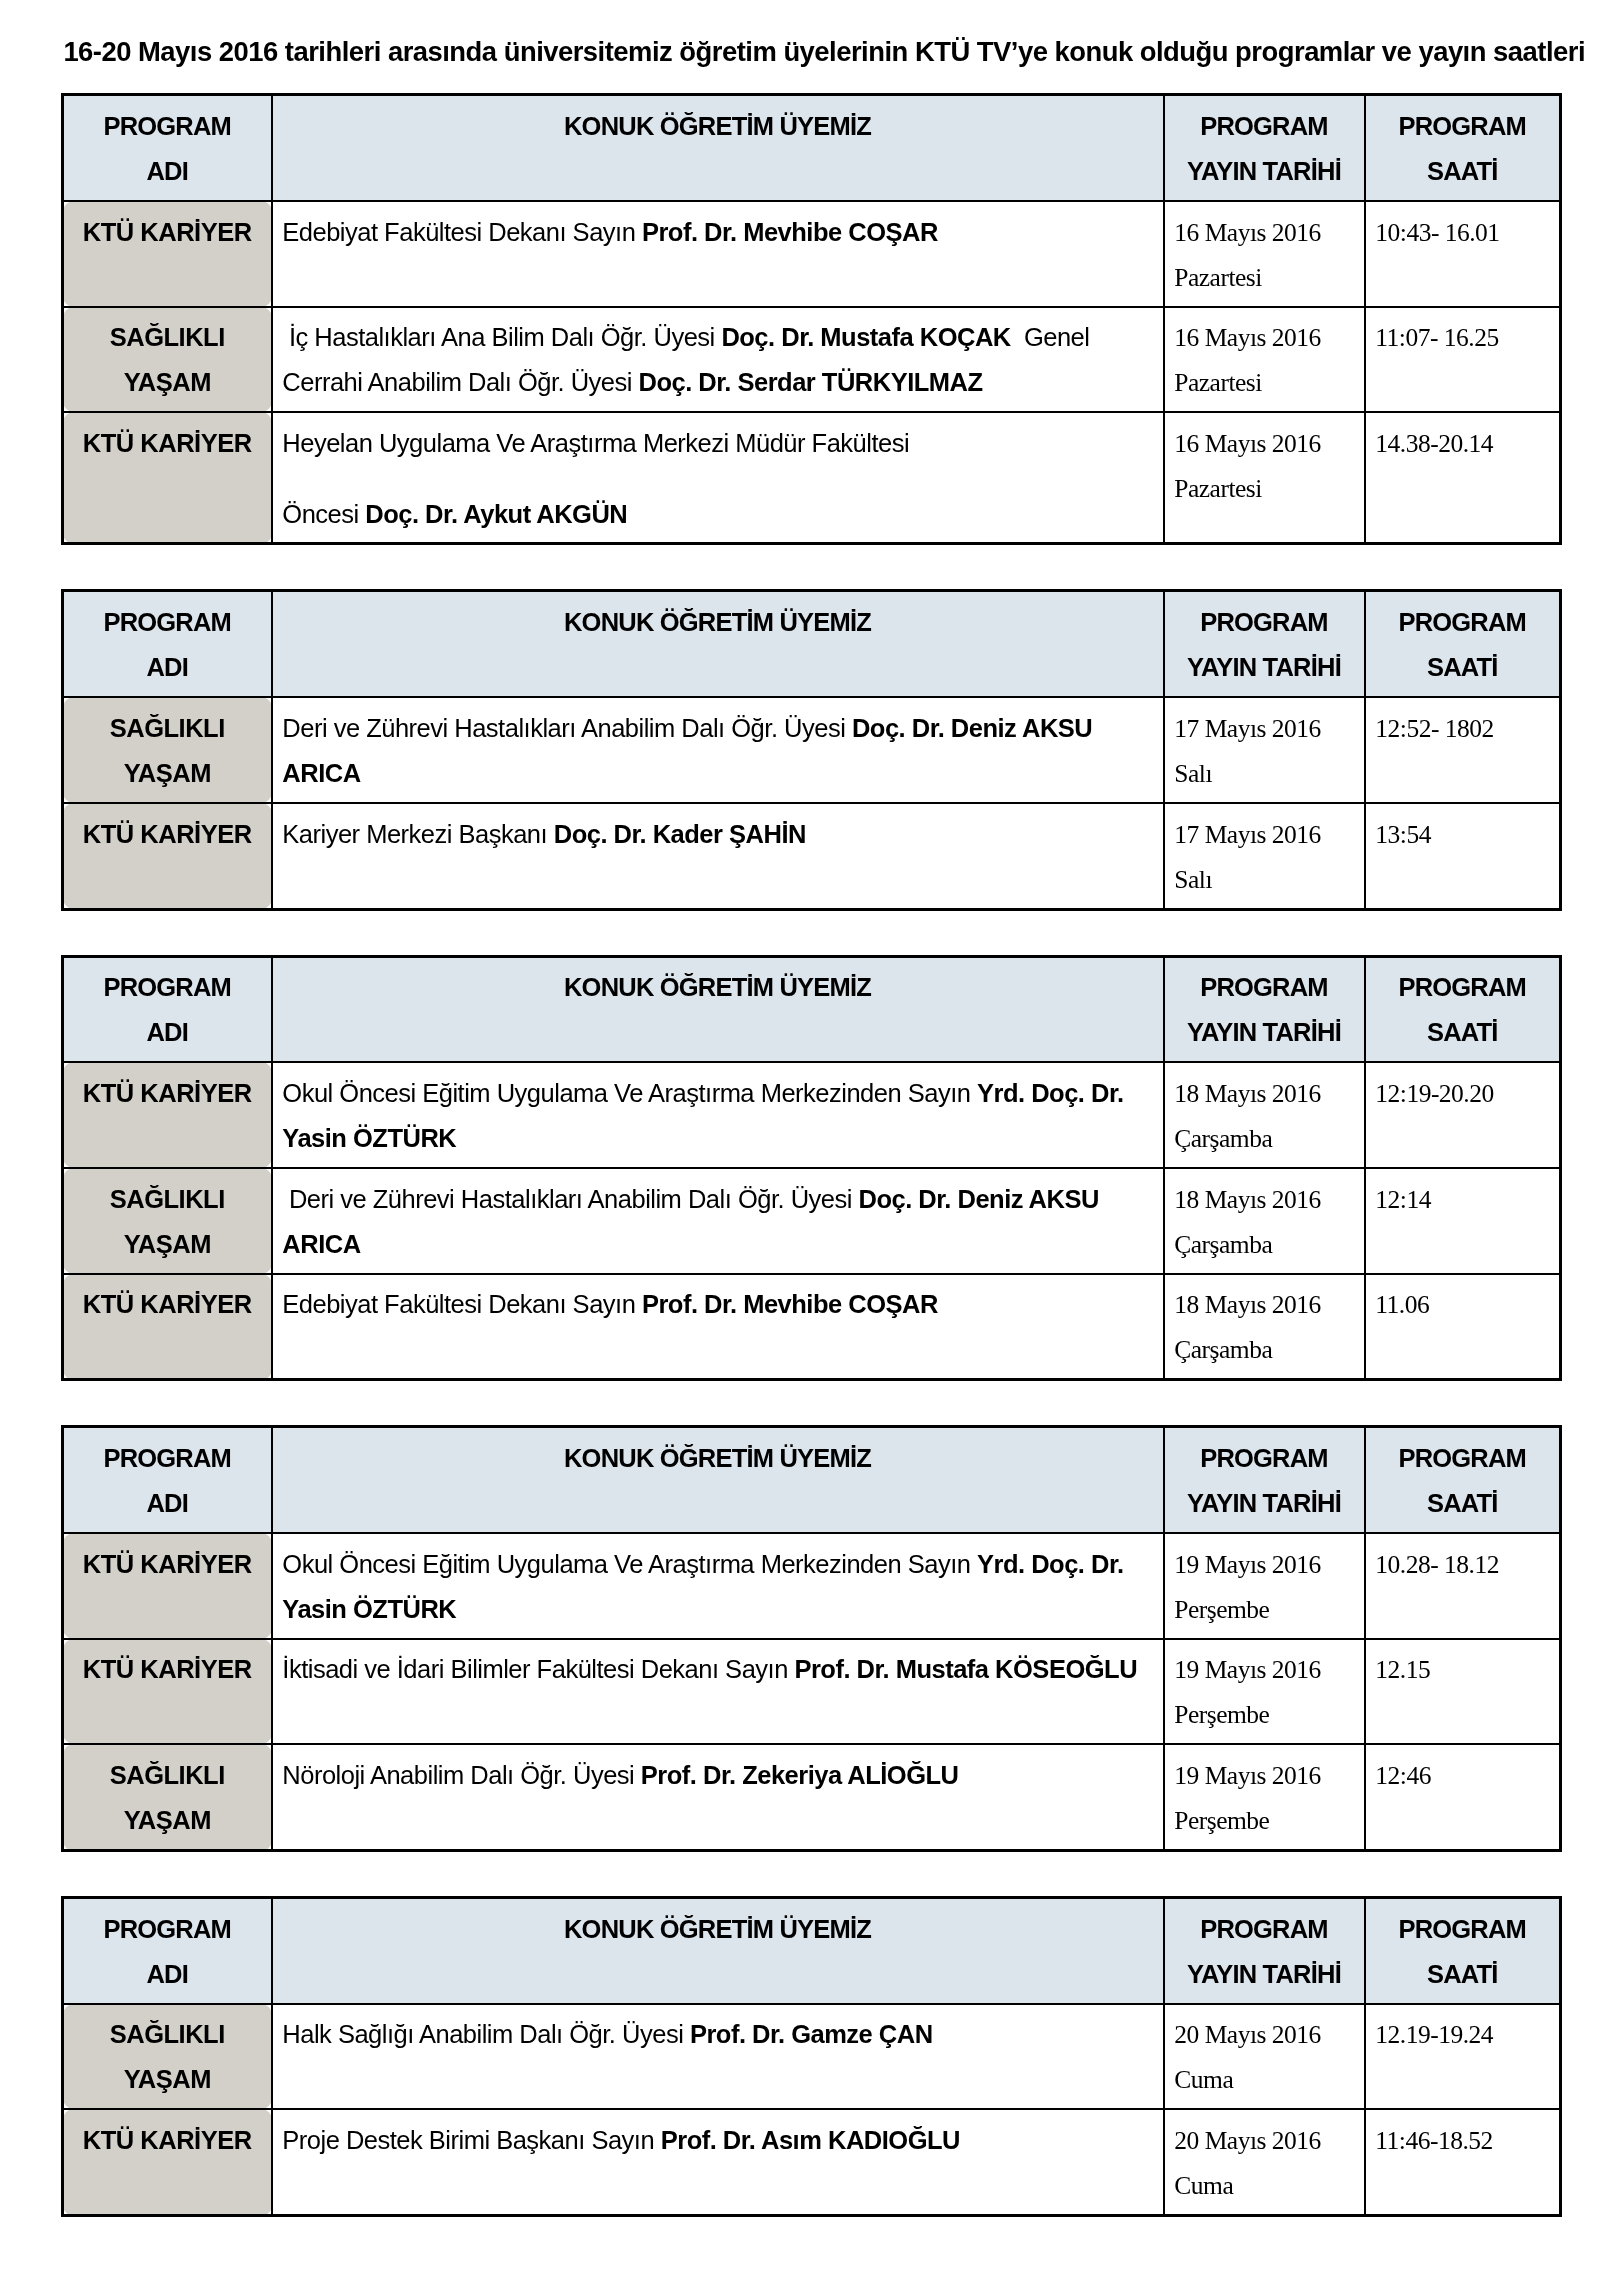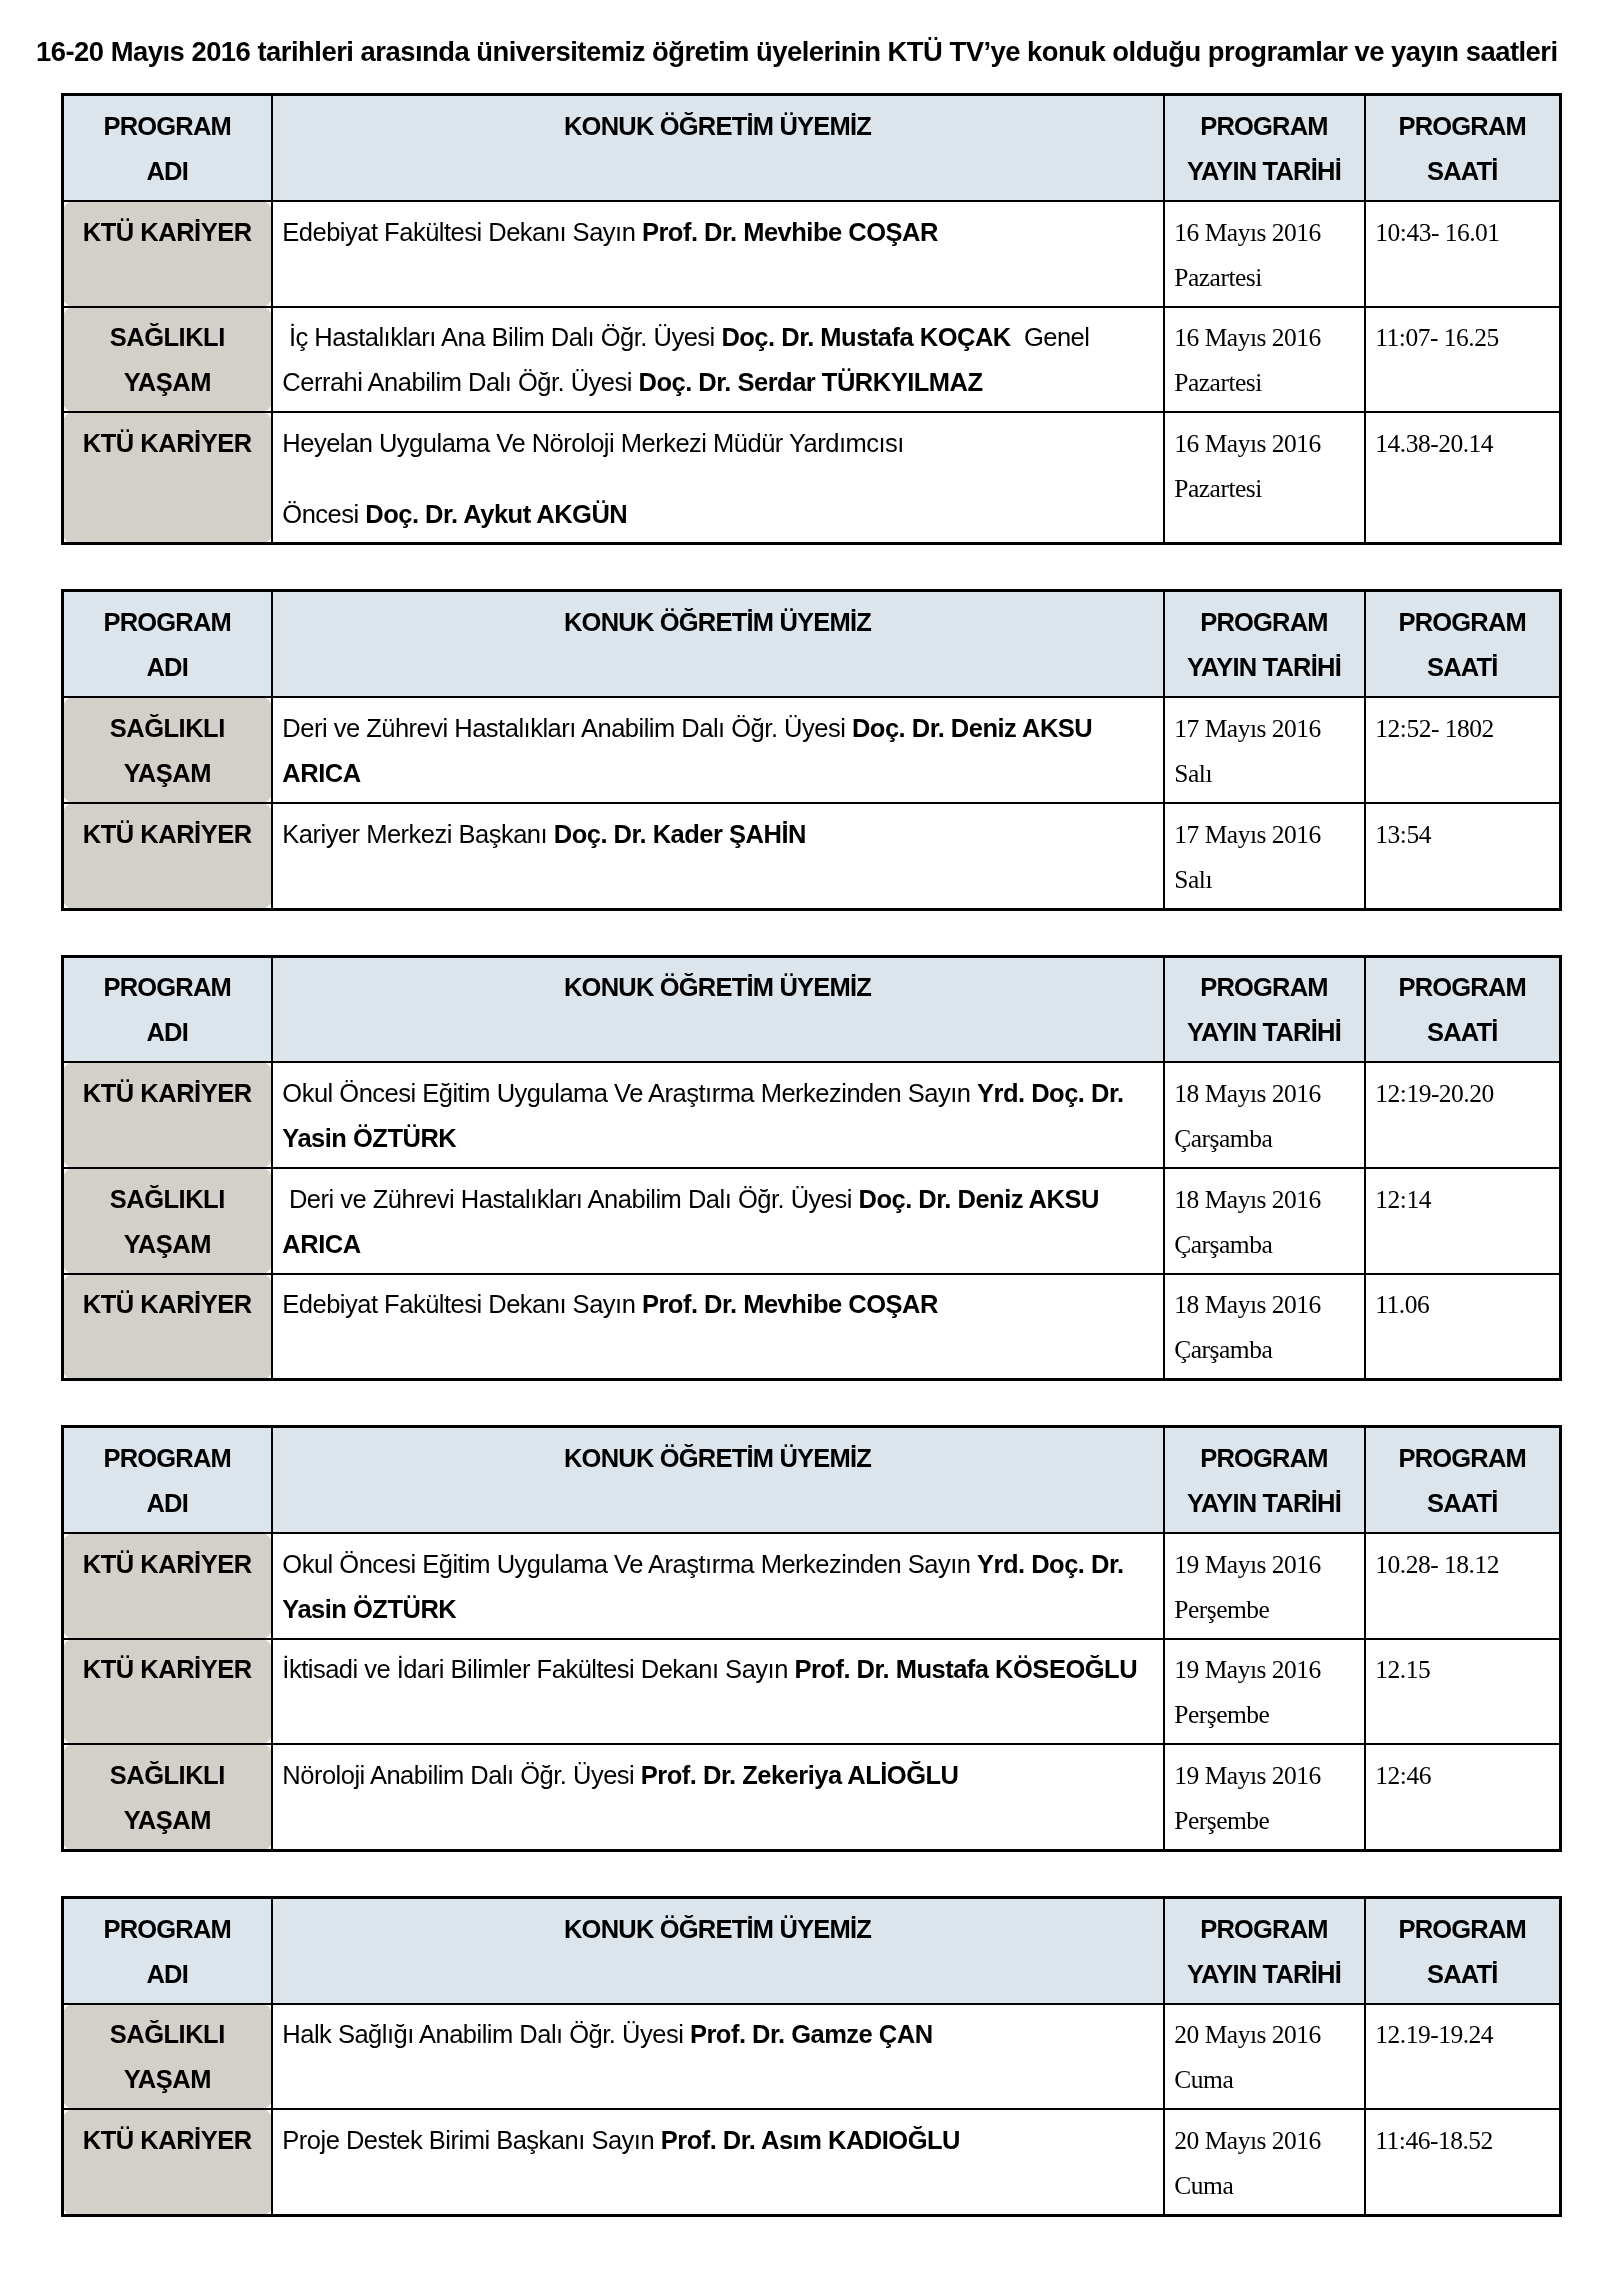--- a/index.html
+++ b/index.html
@@ -18,21 +18,21 @@
   body {
     width: 1621px;
     min-height: 2293px;
     background: var(--page-bg);
     color: var(--text-c);
     font-family: "Liberation Sans", sans-serif;
   }
   .title {
     width: 1549px;
     margin: 25.5px auto 16.7px auto;
-    text-align: left;
+    text-align: right;
     font-weight: bold;
     font-size: 27.4px;
     line-height: 51px;
     letter-spacing: -0.5px;
   }
   .tables {
     margin-left: 61px;
   }
   table.sched {
     border-collapse: collapse;
@@ -127,21 +127,21 @@
           <td class="date">
             <div>16 Mayıs 2016</div>
             <div>Pazartesi</div>
           </td>
           <td class="time">
             <div>11:07- 16.25</div>
           </td>
         </tr>
         <tr>
           <td class="program">KTÜ KARİYER</td>
-          <td class="guest"><div class="para"><span class="seg">Heyelan Uygulama Ve Nöroloji Merkezi Müdür Yardımcısı</span></div><div class="para"><span class="seg">Öncesi </span><span class="bseg">Doç. Dr. Aykut AKGÜN</span></div></td>
+          <td class="guest"><div class="para"><span class="seg">Heyelan Uygulama Ve Araştırma Merkezi Müdür Fakültesi</span></div><div class="para"><span class="seg">Öncesi </span><span class="bseg">Doç. Dr. Aykut AKGÜN</span></div></td>
           <td class="date">
             <div>16 Mayıs 2016</div>
             <div>Pazartesi</div>
           </td>
           <td class="time">
             <div>14.38-20.14</div>
           </td>
         </tr>
       </tbody>
     </table>

